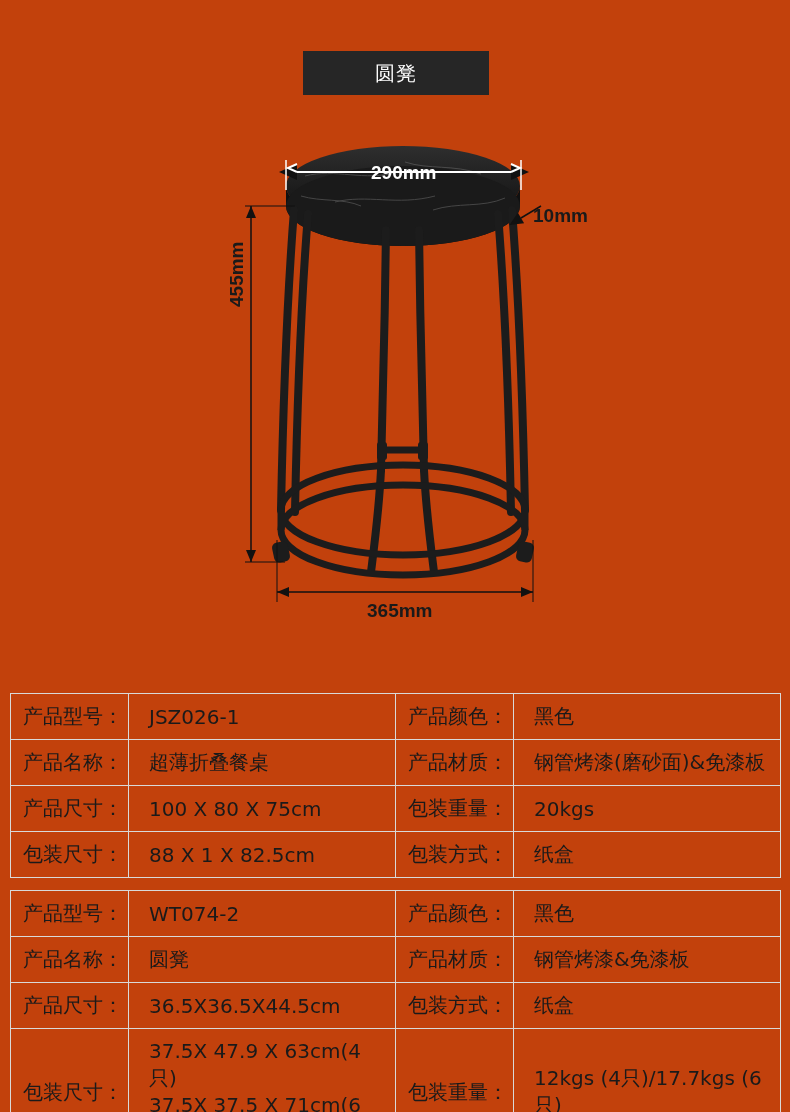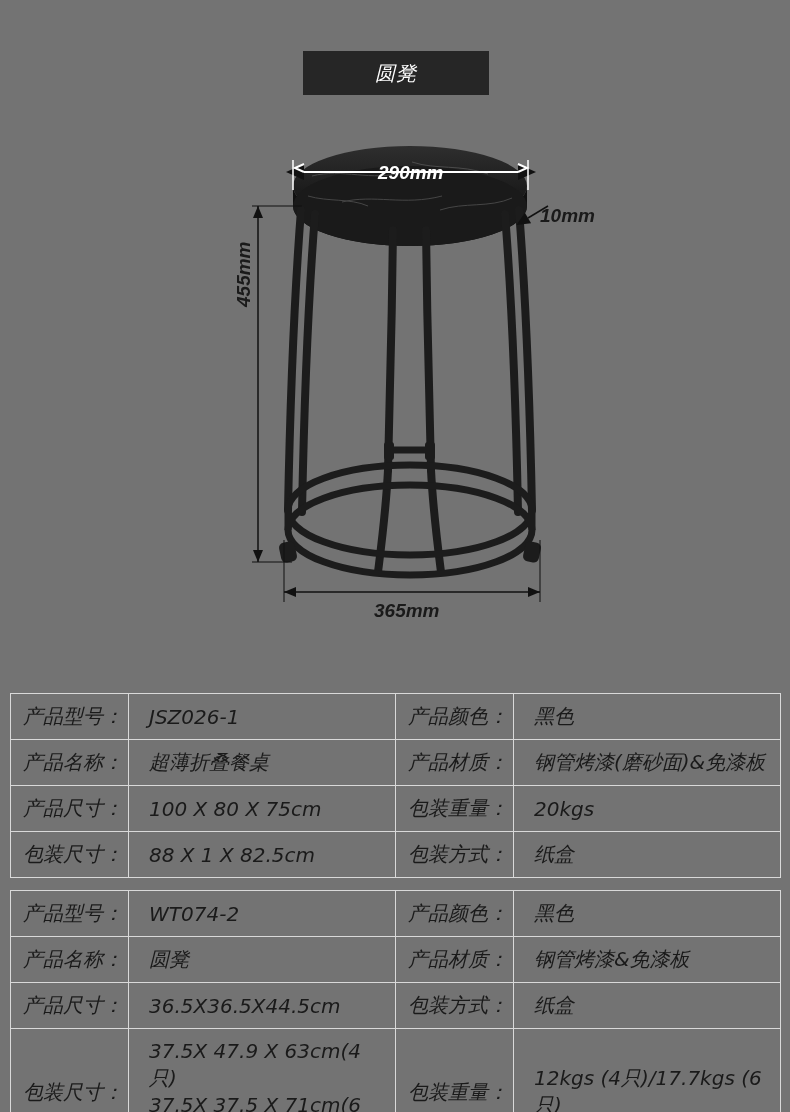--- a/index.html
+++ b/index.html
@@ -6,23 +6,22 @@
   html, body {
     margin: 0; padding: 0;
     width: 790px;
     background: #ffffff;
     font-family: "Liberation Sans", sans-serif;
   }
   .page {
     position: relative;
     width: 790px;
     min-height: 1112px;
-    background: #737373;
+    background: #c2410c;
     overflow: hidden;
-    font-style: italic;
   }
 
   
   .title-banner {
     position: absolute;
     left: 303px;
     top: 51px;
     width: 186px;
     height: 44px;
     background: #262626;
@@ -33,21 +32,21 @@
   .title-banner span {
     color: #ffffff;
     font-size: 20px;
     letter-spacing: 1px;
     font-family: "DejaVu Sans", sans-serif;
   }
 
   
   .diagram {
     position: absolute;
-    left: 12px;
+    left: 5px;
     top: 110px;
     width: 760px;
     height: 550px;
   }
   .diagram svg { display: block; }
 
   .dim-label {
     position: absolute;
     font-size: 19px;
     color: #1a1a1a;

